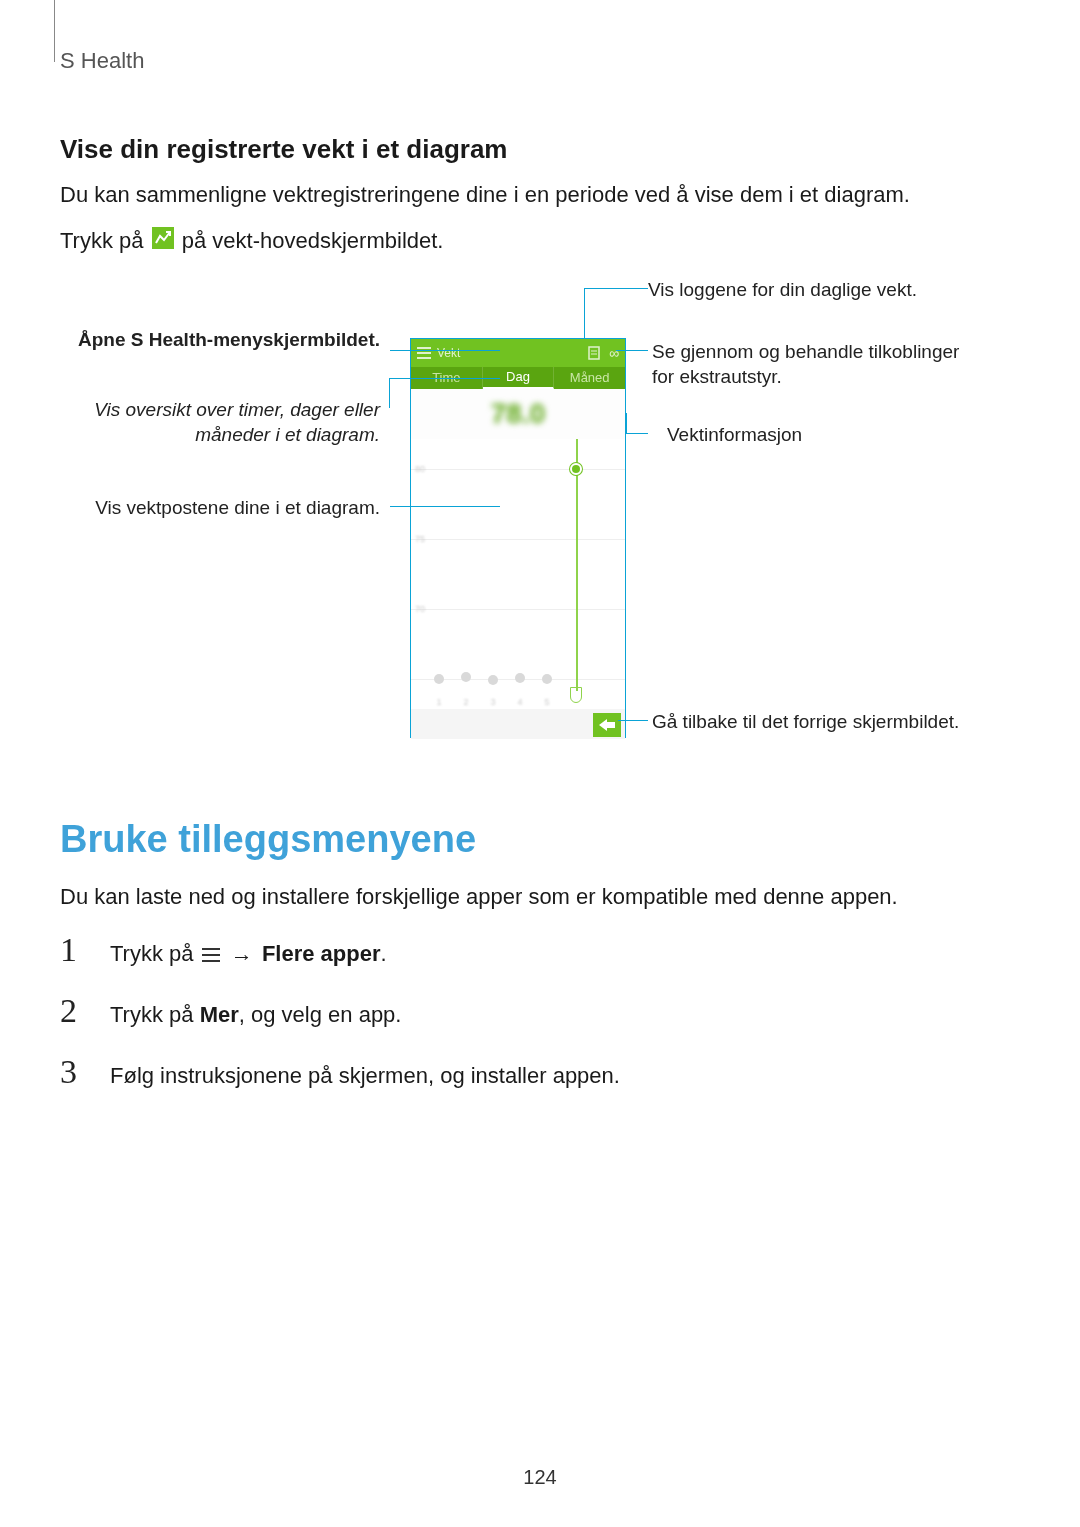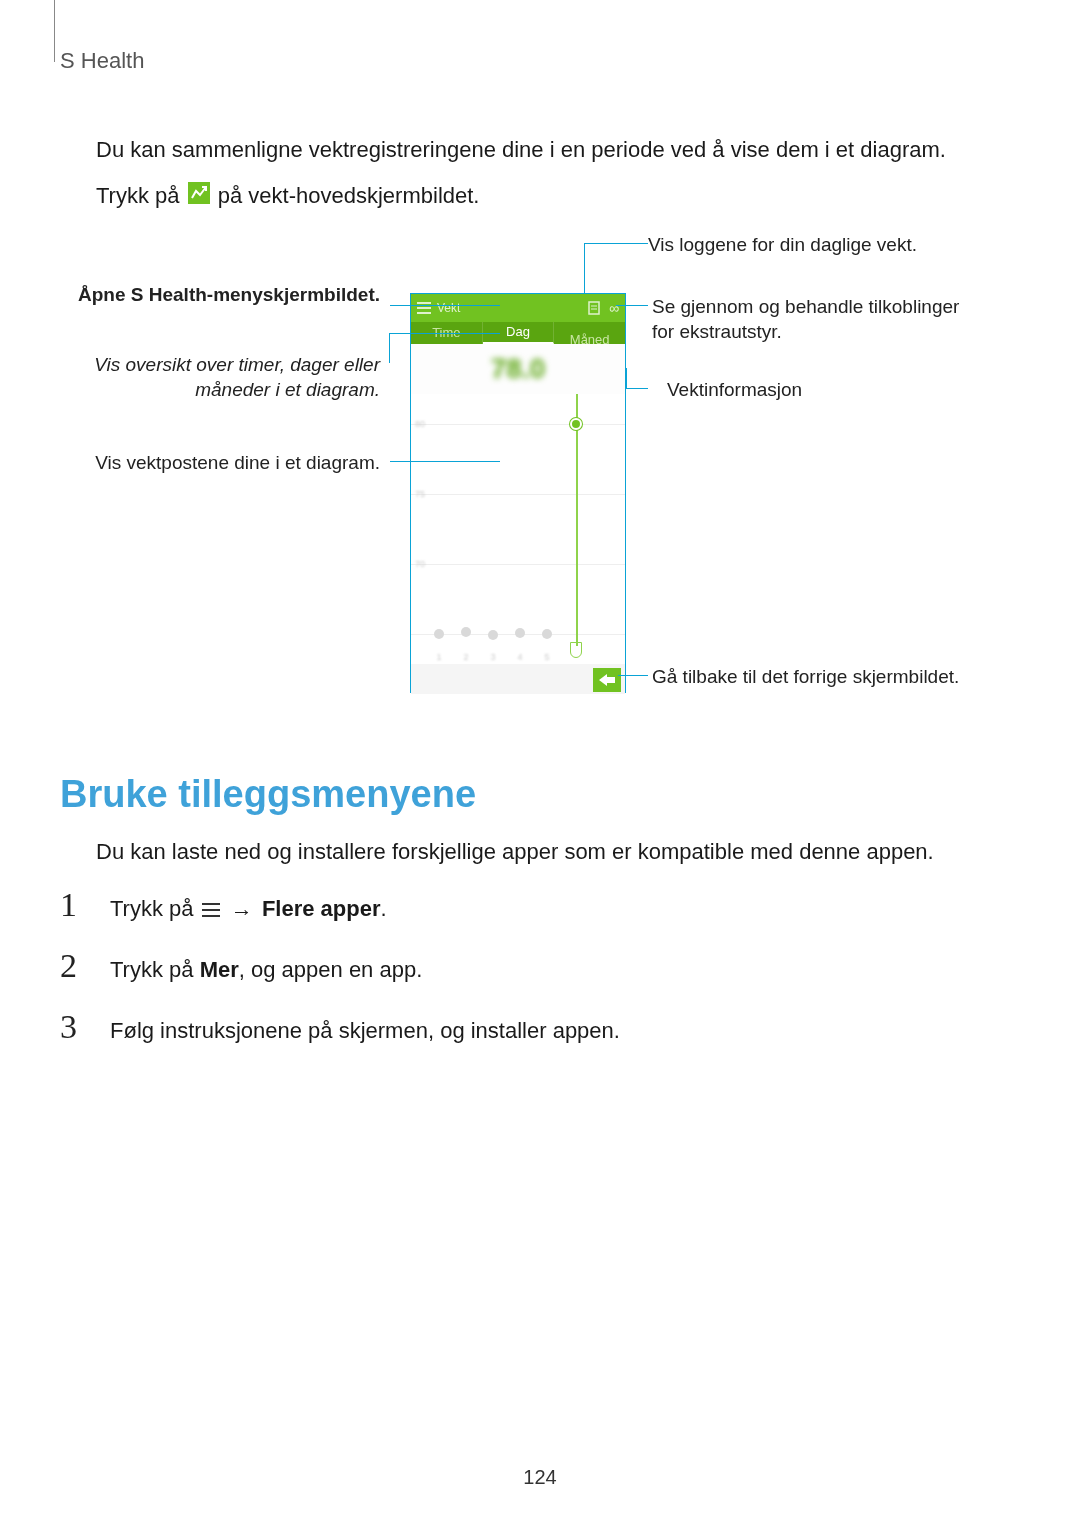--- a/index.html
+++ b/index.html
@@ -32,21 +32,20 @@
   }
   .sub-heading {
     font-size: 26px;
     font-weight: 700;
     margin-bottom: 14px;
   }
   .body-text {
     font-size: 22px;
     line-height: 1.45;
     margin-bottom: 14px;
-    margin-left: 36px;
   }
   .inline-icon {
     display: inline-block;
     vertical-align: middle;
     margin: 0 2px;
   }
   .figure-area {
     position: relative;
     width: 960px;
     height: 490px;
@@ -96,21 +95,21 @@
     display: flex;
     font-size: 13px;
     color: #c9e6a5;
   }
   .phone-tabs > div {
     flex: 1;
     text-align: center;
     line-height: 22px;
     border-right: 1px solid rgba(255,255,255,0.15);
   }
-  .phone-tabs > div:last-child { border-right: none; margin-top: 7px; }
+  .phone-tabs > div:last-child { border-right: none; }
   .phone-tabs .active { color: #fff; border-bottom: 2px solid #fff; line-height: 20px; }
   .phone-weight {
     height: 50px;
     display: flex;
     align-items: center;
     justify-content: center;
   }
   .weight-blur {
     filter: blur(3px);
     color: #5aa510;
@@ -237,20 +236,21 @@
     transform:translateX(-50%);
   }
 </style>
 </head>
 <body>
 
 <div class="page">
   <div class="tab-indent"></div>
   <div class="header-label">S Health</div>
 
+  <h3 class="sub-heading">Vise din registrerte vekt i et diagram</h3>
   <p class="body-text">Du kan sammenligne vektregistreringene dine i en periode ved å vise dem i et diagram.</p>
   <p class="body-text">
     <span>Trykk på</span>
     <span class="inline-icon">
       <svg width="22" height="22" viewBox="0 0 22 22">
         <rect x="0" y="0" width="22" height="22" fill="#71c221"></rect>
         <path d="M4 16 L8 9 L12 13 L18 5" fill="none" stroke="#fff" stroke-width="2"></path>
         <path d="M14 5 L18 5 L18 9" fill="none" stroke="#fff" stroke-width="2"></path>
       </svg>
     </span>
@@ -353,21 +353,21 @@
         <span class="menu-inline">
           <span style="top:0"></span><span style="top:6px"></span><span style="top:12px"></span>
         </span>
         <span class="arrow">→</span>
         <b>Flere apper</b><span>.</span>
       </div>
     </div>
     <div class="step">
       <div class="step-num">2</div>
       <div class="step-body">
-        <span>Trykk på </span><b>Mer</b><span>, og appen en app.</span>
+        <span>Trykk på </span><b>Mer</b><span>, og velg en app.</span>
       </div>
     </div>
     <div class="step">
       <div class="step-num">3</div>
       <div class="step-body">Følg instruksjonene på skjermen, og installer appen.</div>
     </div>
   </div>
 
   <div class="page-num">124</div>
 </div>

